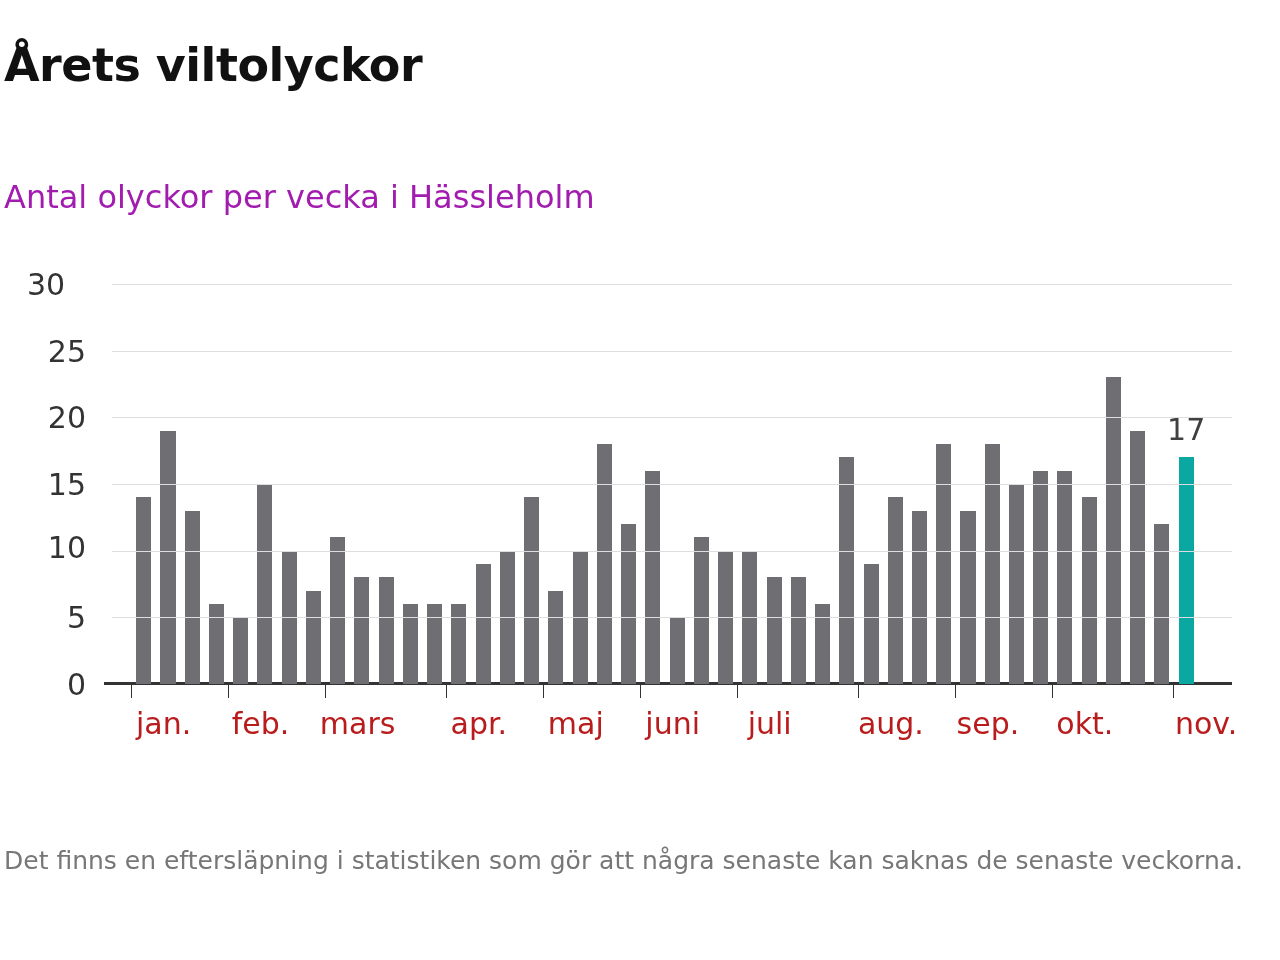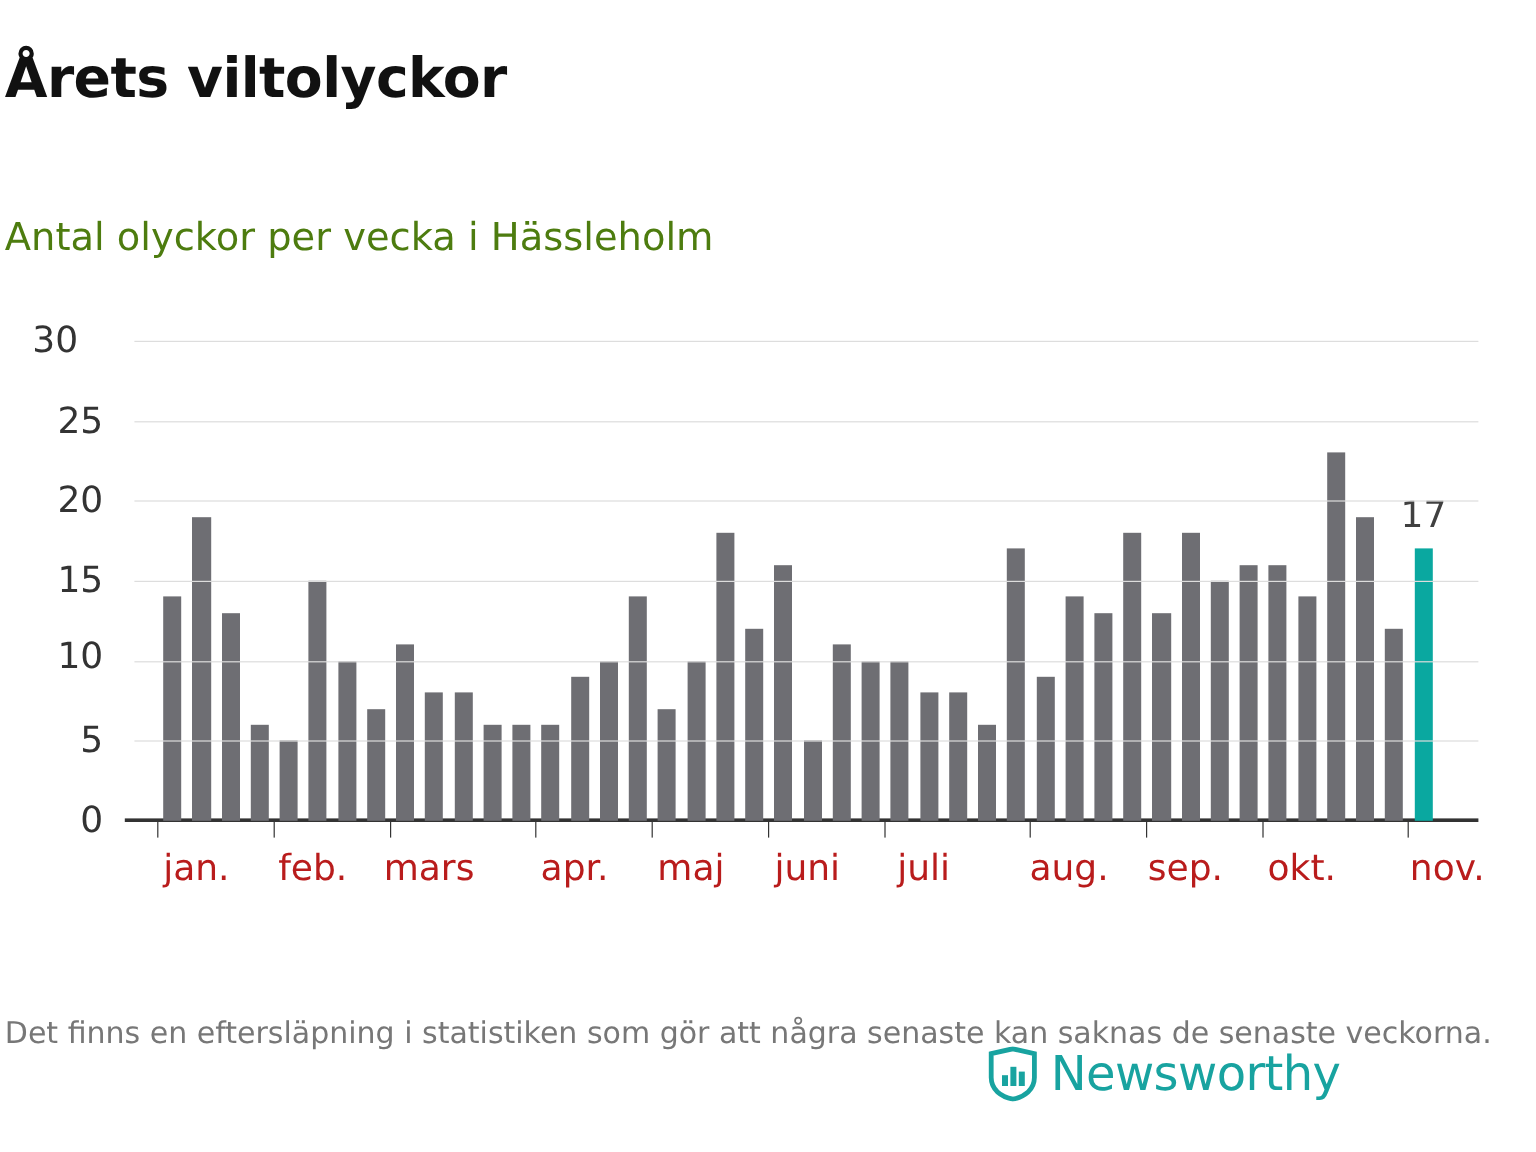--- a/index.html
+++ b/index.html
@@ -31,21 +31,21 @@
     letter-spacing: -0.5px;
     color: #111111;
     line-height: 1.1;
   }
   .subtitle {
     position: absolute;
     left: 4px;
     top: 178px;
     font-size: 32px;
     font-weight: normal;
-    color: #4d7c0f;
+    color: #a21caf;
     line-height: 1.2;
   }
 
   
   .chart {
     position: absolute;
     left: 0px;
     top: 262px;
     width: 1240px;
     height: 500px;
@@ -251,25 +251,14 @@
         <div class="xlabel" style="left: 875.879px; top: 22px;">sep.</div>
         <div class="xtick" style="left: 940.121px;"></div>
         <div class="xlabel" style="left: 972.848px; top: 22px;">okt.</div>
         <div class="xtick" style="left: 1061.33px;"></div>
         <div class="xlabel" style="left: 1094.06px; top: 22px;">nov.</div>
       </div>
   </div>
 
   <div class="note">Det finns en eftersläpning i statistiken som gör att några senaste kan saknas de senaste veckorna.</div>
 
-  <div class="logo">
-    <span class="logo-mark">
-      <svg width="44" height="46" viewBox="0 0 44 46" xmlns="http://www.w3.org/2000/svg">
-        <path d="M4 6 L22 2 L40 6 L40 26 C40 36 32 42 22 44 C12 42 4 36 4 26 Z" fill="none" stroke="#18a3a0" stroke-width="4"></path>
-        <rect x="13" y="24" width="5" height="9" fill="#18a3a0"></rect>
-        <rect x="20" y="17" width="5" height="16" fill="#18a3a0"></rect>
-        <rect x="27" y="21" width="5" height="12" fill="#18a3a0"></rect>
-      </svg>
-    </span>
-    <span class="logo-text">Newsworthy</span>
-  </div>
 
 </div>
 
 </body></html>

